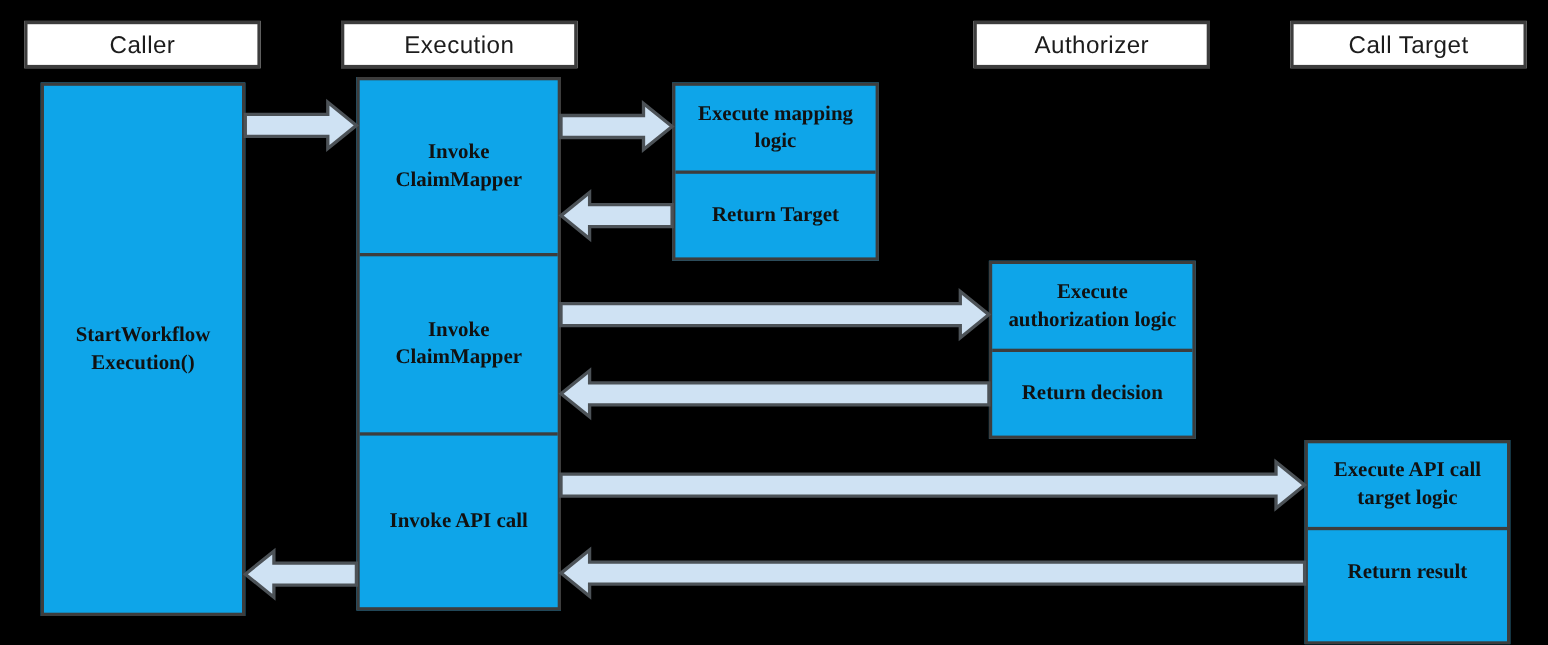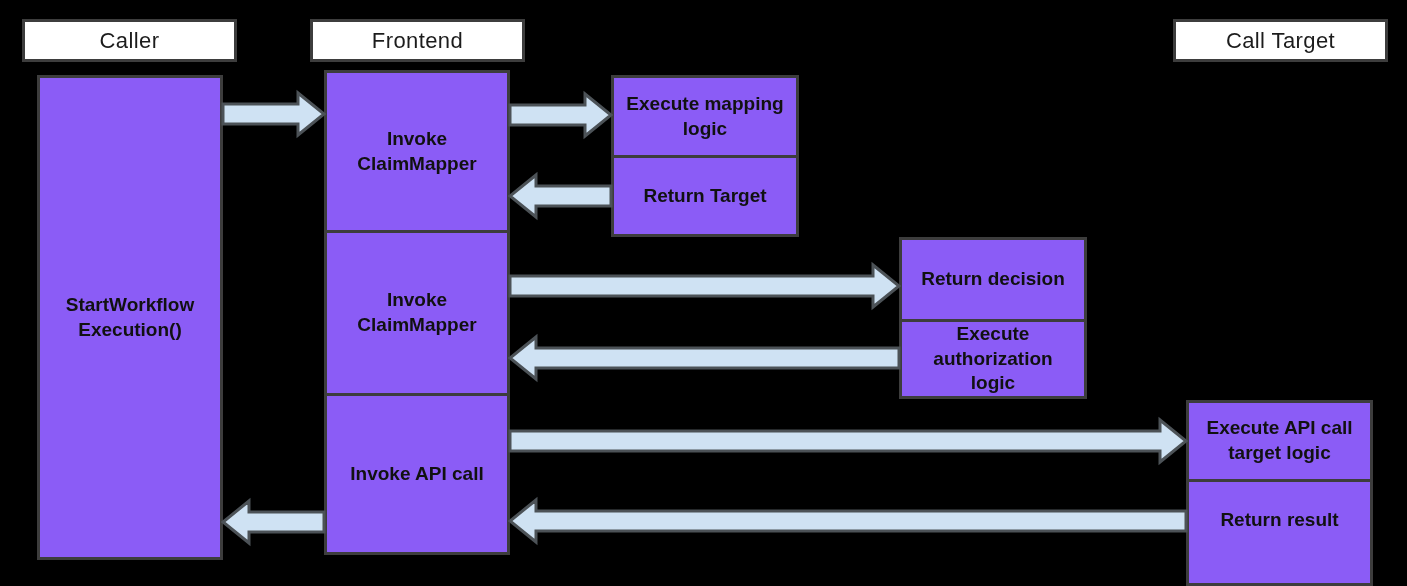--- a/index.html
+++ b/index.html
@@ -31,23 +31,24 @@
   }
   #lh-caller      { left: 22px; }
   #lh-frontend    { left: 310px; }
   #lh-claimmapper { left: 597px; }
   #lh-authorizer  { left: 885px; }
   #lh-calltarget  { left: 1173px; }
 
   
   .stack {
     position: absolute;
-    background: #8b5cf6;
+    background: #0ea5e9;
     border: 3px solid #3d3d3d;
     box-sizing: border-box;
+    font-family: Liberation Serif, serif;
   }
   .stack .node {
     box-sizing: border-box;
     display: flex;
     align-items: center;
     justify-content: center;
     text-align: center;
     font-weight: 700;
     font-size: 19px;
     line-height: 1.3;
@@ -80,41 +81,42 @@
     height: 586px;
     pointer-events: none;
   }
 </style>
 </head>
 <body>
 
 <div class="canvas">
 
   <div class="lane-header" id="lh-caller">Caller</div>
-  <div class="lane-header" id="lh-frontend">Frontend</div>
+  <div class="lane-header" id="lh-frontend">Execution</div>
+  <div class="lane-header" id="lh-authorizer">Authorizer</div>
   <div class="lane-header" id="lh-calltarget">Call Target</div>
 
   <div class="stack" id="stack-caller">
     <div class="node h479">StartWorkflow Execution()</div>
   </div>
 
   <div class="stack" id="stack-frontend">
     <div class="node h157">Invoke ClaimMapper</div>
     <div class="node h163">Invoke ClaimMapper</div>
     <div class="node h159">Invoke API call</div>
   </div>
 
   <div class="stack" id="stack-claimmapper">
     <div class="node h77">Execute mapping logic</div>
     <div class="node h79">Return Target</div>
   </div>
 
   <div class="stack" id="stack-authorizer">
+    <div class="node h77">Execute authorization logic</div>
     <div class="node h79">Return decision</div>
-    <div class="node h77">Execute authorization logic</div>
   </div>
 
   <div class="stack" id="stack-calltarget">
     <div class="node h76">Execute API call target logic</div>
     <div class="node h80">Return result</div>
   </div>
 
   <svg id="arrow-layer" width="1407" height="586" viewBox="0 0 1407 586" xmlns="http://www.w3.org/2000/svg">
       <polygon points="223,104 298,104 298,93 324,114 298,135 298,124 223,124" fill="#cfe2f3" stroke="#4c5257" stroke-width="3" stroke-linejoin="miter"></polygon>
       <polygon points="510,105 585,105 585,94 611,115 585,136 585,125 510,125" fill="#cfe2f3" stroke="#4c5257" stroke-width="3" stroke-linejoin="miter"></polygon>

